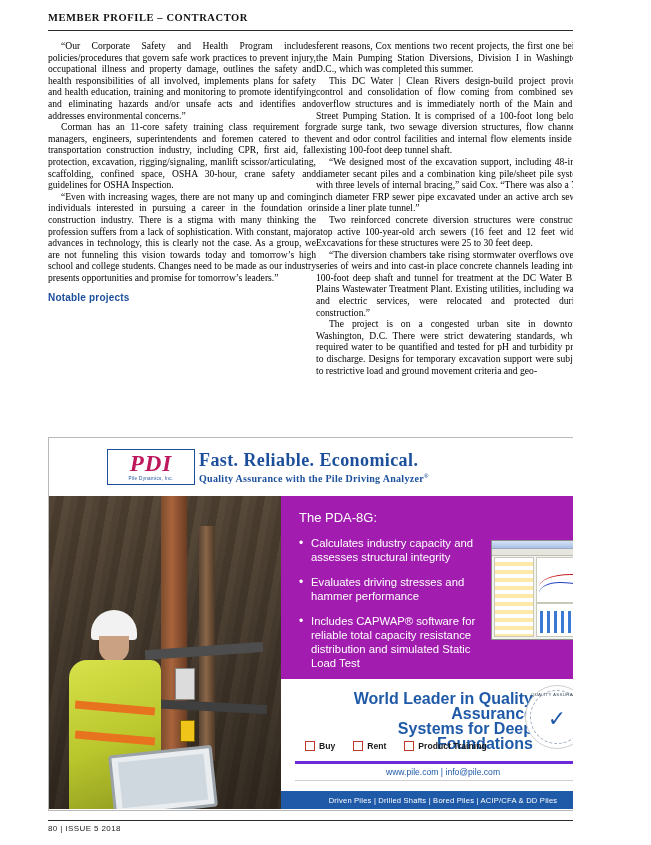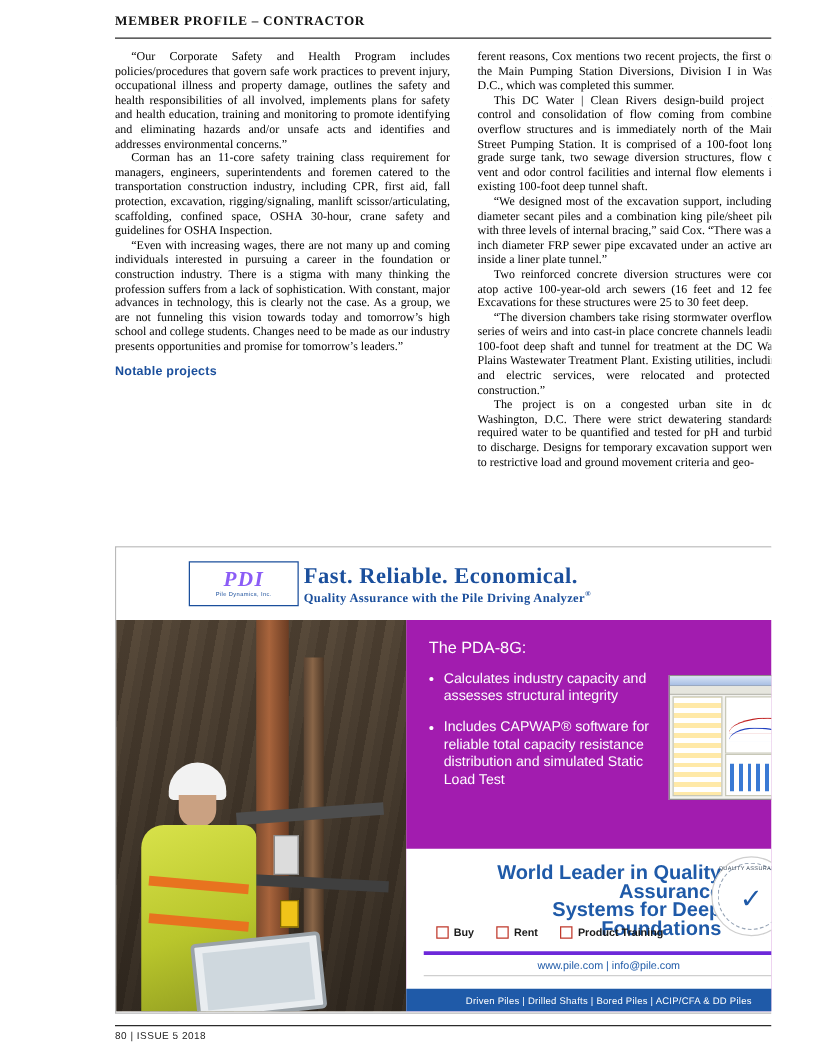--- a/index.html
+++ b/index.html
@@ -7,21 +7,20 @@
     padding: 0;
     background: #ffffff;
   }
   .page {
     position: relative;
     width: 573px;
     height: 845px;
     background: #ffffff;
     overflow: hidden;
     font-family: "Liberation Serif", serif;
-    margin-left: 44px;
   }
 
   
   .page-header {
     position: absolute;
     left: 48px;
     top: 12px;
     width: 555px;
     font-family: "Liberation Serif", serif;
     font-size: 10.5px;
@@ -38,21 +37,20 @@
     background: #2b2b2b;
   }
 
   
   .cols {
     position: absolute;
     left: 48px;
     top: 40px;
     width: 558px;
     display: flex;
-    gap: 22px;
   }
   .col {
     width: 268px;
   }
   .col p {
     margin: 0;
     font-family: "Liberation Serif", serif;
     font-size: 9.6px;
     line-height: 11.6px;
     text-align: justify;
@@ -99,24 +97,24 @@
     height: 34px;
     border: 1px solid #1b4f9c;
     display: flex;
     flex-direction: column;
     align-items: center;
     justify-content: center;
     line-height: 1;
   }
   .logo-mark {
     font-family: "Liberation Serif", serif;
-    font-size: 17px;
+    font-size: 23px;
     font-weight: bold;
     font-style: italic;
-    color: #8b5cf6;
+    color: #be185d;
     letter-spacing: 1px;
   }
   .logo-sub {
     font-family: "Liberation Sans", sans-serif;
     font-size: 4.6px;
     color: #1b4f9c;
     letter-spacing: 0.3px;
     margin-top: 2px;
   }
   .ad-headline {
@@ -523,20 +521,21 @@
           <div class="photo-tablet-screen"></div>
         </div>
       </div>
 
       <div class="ad-right">
 
         <div class="pda-title">The PDA-8G:</div>
 
         <ul class="bullets">
           <li>Calculates industry capacity and assesses structural integrity</li>
+          <li>Evaluates driving stresses and hammer performance</li>
           <li>Includes CAPWAP® software for reliable total capacity resistance distribution and simulated Static Load Test</li>
         </ul>
 
         <div class="ad-screenshot">
           <div class="ss-titlebar"></div>
           <div class="ss-toolbar"></div>
           <div class="ss-grid"></div>
           <div class="ss-plot">
             <div class="ss-curve"></div>
             <div class="ss-curve2"></div>

